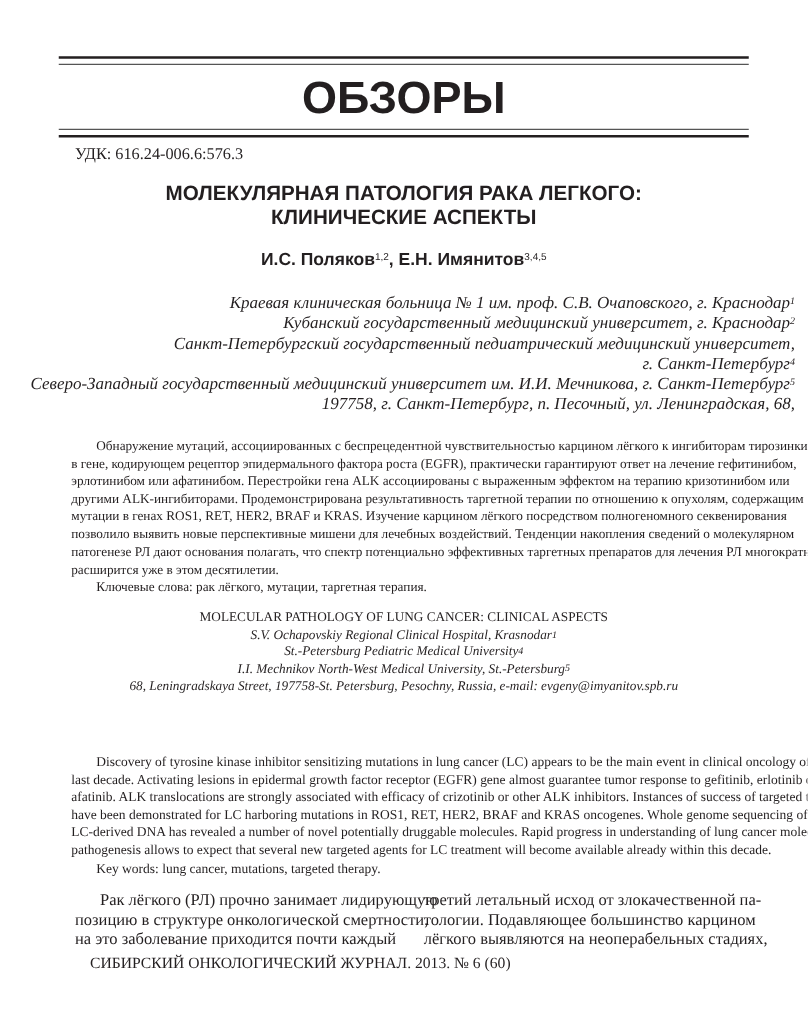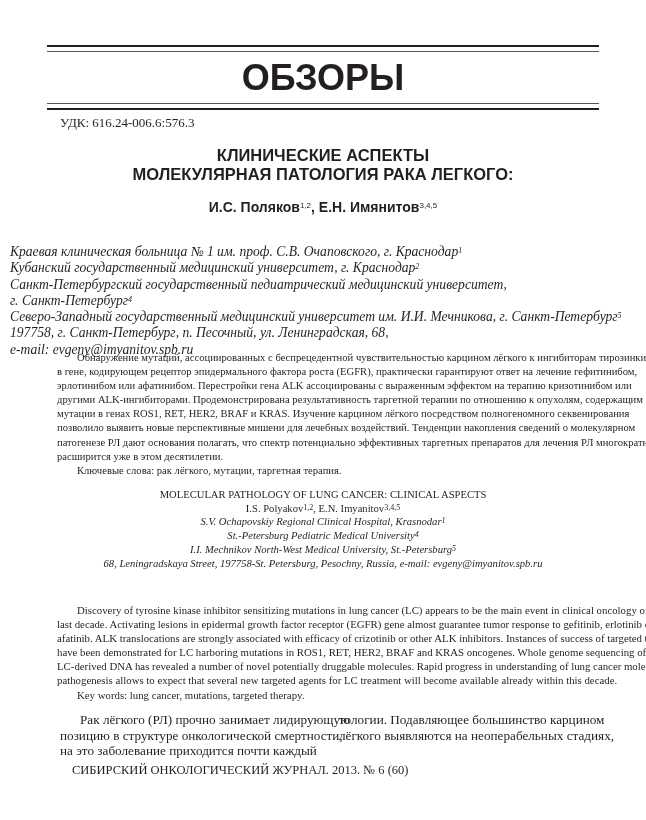--- a/index.html
+++ b/index.html
@@ -7,21 +7,21 @@
   .rule { position: absolute; left: 47px; width: 552px; background: #231f20; }
   .section-title { position: absolute; left: 47px; width: 552px; top: 58px; text-align: center;
     font-family: "Liberation Sans", sans-serif; font-weight: bold; font-size: 36px; letter-spacing: 0px; line-height: 40px; }
   .udk { position: absolute; left: 60px; top: 115px; font-size: 13px; }
   .title { position: absolute; left: 47px; width: 552px; top: 146px; text-align: center;
     font-family: "Liberation Sans", sans-serif; font-weight: bold; font-size: 16.5px; line-height: 19px; }
   .authors { position: absolute; left: 47px; width: 552px; top: 198px; text-align: center;
     font-family: "Liberation Sans", sans-serif; font-weight: bold; font-size: 14px; line-height: 18px; }
   sup { font-size: 8px; vertical-align: top; position: relative; top: -1px; font-weight: normal; }
   .authors sup { font-weight: normal; }
-  .affil { position: absolute; left: 10px; width: 626px; top: 244px; text-align: left;
+  .affil { position: absolute; left: 10px; width: 626px; top: 234px; text-align: right;
     font-style: italic; font-size: 13.6px; line-height: 16.3px; white-space: nowrap; }
   .affil div { white-space: nowrap; }
   .abstract { position: absolute; left: 57px; width: 531px; font-size: 10.6px; line-height: 14.1px; text-align: justify; }
   .abstract .ln { display: block; white-space: nowrap; text-align-last: justify; height: 14.1px; overflow: visible; }
   .abstract .ln.last { text-align-last: left; }
   .ind { padding-left: 20px; }
   .en-head { position: absolute; left: 47px; width: 552px; top: 488px; text-align: center; font-size: 10.6px; line-height: 13.7px; }
   .en-head .it { font-style: italic; }
   .body-col { position: absolute; top: 712px; width: 248px; font-size: 13.2px; line-height: 15.6px; }
   .body-col .ln { display: block; white-space: nowrap; text-align: justify; text-align-last: justify; height: 15.6px; }
@@ -32,53 +32,51 @@
 
 <div class="rule" style="top:45px;height:2.2px;"></div>
 <div class="rule" style="top:50.5px;height:1px;background:#555;"></div>
 <div class="section-title">ОБЗОРЫ</div>
 <div class="rule" style="top:102.5px;height:1px;background:#555;"></div>
 <div class="rule" style="top:108px;height:2.2px;"></div>
 
 <div class="udk">УДК: 616.24-006.6:576.3</div>
 
 <div class="title">
+  <div>МОЛЕКУЛЯРНАЯ ПАТОЛОГИЯ РАКА ЛЕГКОГО:</div>
   <div>КЛИНИЧЕСКИЕ АСПЕКТЫ</div>
-  <div>МОЛЕКУЛЯРНАЯ ПАТОЛОГИЯ РАКА ЛЕГКОГО:</div>
 </div>
 
 <div class="authors">
   <span>И.С. Поляков</span><sup>1,2</sup><span>, </span><span>Е.Н. Имянитов</span><sup>3,4,5</sup>
 </div>
 
 <div class="affil">
   <div><span>Краевая клиническая больница № 1 им. проф. С.В. Очаповского, г. Краснодар</span><sup>1</sup></div>
   <div><span>Кубанский государственный медицинский университет, г. Краснодар</span><sup>2</sup></div>
   <div><span>Санкт-Петербургский государственный педиатрический медицинский университет,</span><sup></sup></div>
   <div><span>г. Санкт-Петербург</span><sup>4</sup></div>
   <div><span>Северо-Западный государственный медицинский университет им. И.И. Мечникова, г. Санкт-Петербург</span><sup>5</sup></div>
   <div><span>197758, г. Санкт-Петербург, п. Песочный, ул. Ленинградская, 68,</span></div>
-  <div><span>e-mail: evgeny@imyanitov.spb.ru</span></div>
 </div>
 
 <div class="abstract" style="top:351px;">
   <span class="ln ind">Обнаружение мутаций, ассоциированных с беспрецедентной чувствительностью карцином лёгкого к ингибиторам тирозинки-</span>
   <span class="ln">в гене, кодирующем  рецептор эпидермального фактора роста (EGFR), практически гарантируют ответ на лечение гефитинибом,</span>
   <span class="ln">эрлотинибом или афатинибом. Перестройки гена ALK ассоциированы с выраженным эффектом на терапию кризотинибом или</span>
   <span class="ln">другими ALK-ингибиторами. Продемонстрирована результативность таргетной терапии по отношению к опухолям, содержащим</span>
   <span class="ln">мутации в генах ROS1, RET, HER2, BRAF и KRAS.  Изучение карцином лёгкого посредством полногеномного секвенирования</span>
   <span class="ln">позволило выявить новые перспективные мишени для лечебных воздействий. Тенденции накопления сведений о молекулярном</span>
   <span class="ln">патогенезе РЛ дают основания полагать, что спектр потенциально эффективных таргетных препаратов для лечения РЛ многократно</span>
   <span class="ln last">расширится уже в этом десятилетии.</span>
   <span class="ln last ind">Ключевые слова: рак лёгкого, мутации, таргетная терапия.</span>
 </div>
 
 <div class="en-head">
   <div>MOLECULAR PATHOLOGY OF LUNG CANCER: CLINICAL ASPECTS</div>
-  <div><span>I.S. Polyakov</span><sup>1,2</sup><span>, </span><span>E.N. Imyanitov</span><sup>3,4,5</sup></div>
   <div class="it"><span>S.V. Ochapovskiy Regional Clinical Hospital, Krasnodar</span><sup>1</sup></div>
   <div class="it"><span>St.-Petersburg Pediatric Medical University</span><sup>4</sup></div>
   <div class="it"><span>I.I. Mechnikov North-West Medical University, St.-Petersburg</span><sup>5</sup></div>
   <div class="it"><span>68, Leningradskaya Street, 197758-St. Petersburg, Pesochny, Russia, e-mail: evgeny@imyanitov.spb.ru</span></div>
 </div>
 
 <div class="abstract" style="top:603px;font-size:10.8px;">
   <span class="ln ind">Discovery of tyrosine kinase inhibitor sensitizing mutations in lung cancer (LC) appears to be the main event in clinical oncology of the</span>
   <span class="ln">last decade. Activating lesions in epidermal growth factor receptor (EGFR) gene almost guarantee tumor response to gefitinib, erlotinib or</span>
   <span class="ln">afatinib. ALK translocations are strongly associated with efficacy of crizotinib or other ALK inhibitors. Instances of success of targeted therapy</span>
@@ -87,17 +85,18 @@
   <span class="ln last">pathogenesis allows to expect that several new targeted agents for LC treatment will become available already within this decade.</span>
   <span class="ln last ind">Key words: lung cancer, mutations, targeted therapy.</span>
 </div>
 
 <div class="body-col" style="left:60px;">
   <span class="ln ind">Рак лёгкого (РЛ) прочно занимает лидирующую</span>
   <span class="ln">позицию в структуре онкологической смертности,</span>
   <span class="ln">на это заболевание приходится почти каждый</span>
 </div>
 <div class="body-col" style="left:339px;">
+  <span class="ln">третий летальный исход от злокачественной па-</span>
   <span class="ln">тологии. Подавляющее большинство карцином</span>
   <span class="ln">лёгкого выявляются на неоперабельных стадиях,</span>
 </div>
 
 <div class="footer">СИБИРСКИЙ ОНКОЛОГИЧЕСКИЙ ЖУРНАЛ. 2013. № 6 (60)</div>
 
 </body></html>

